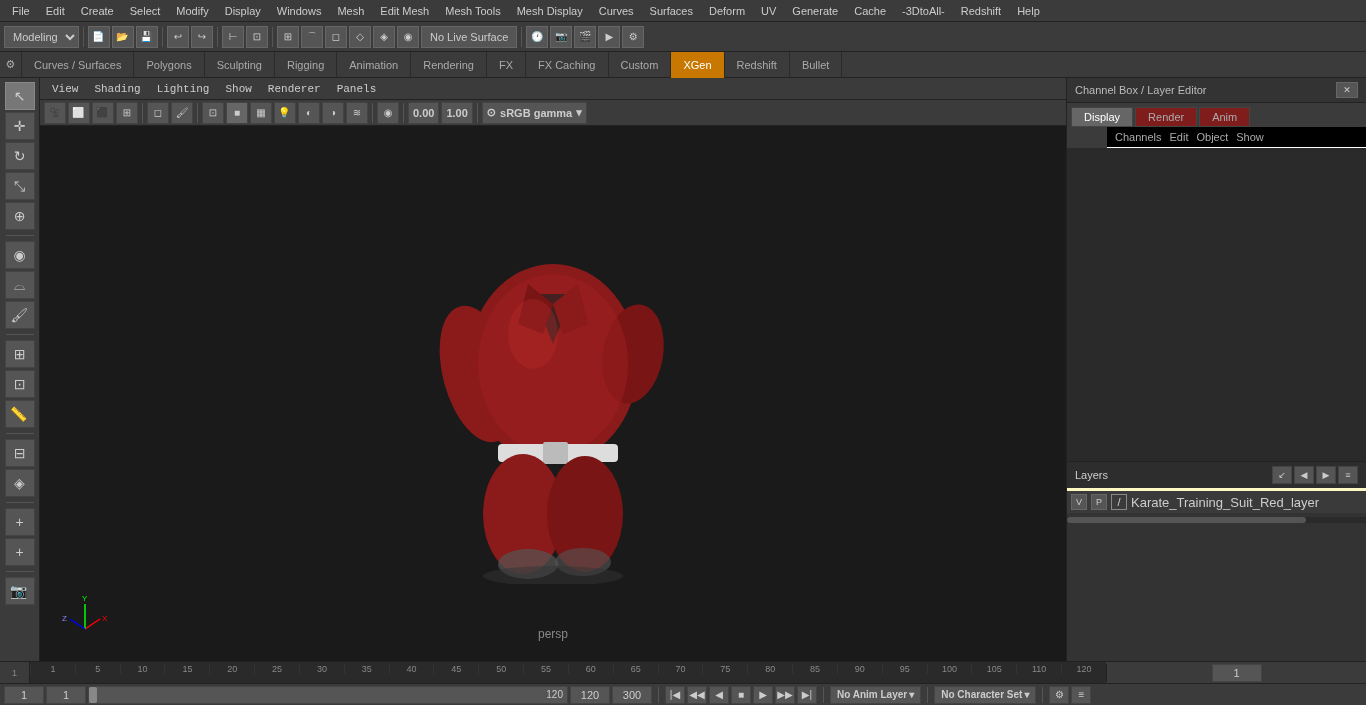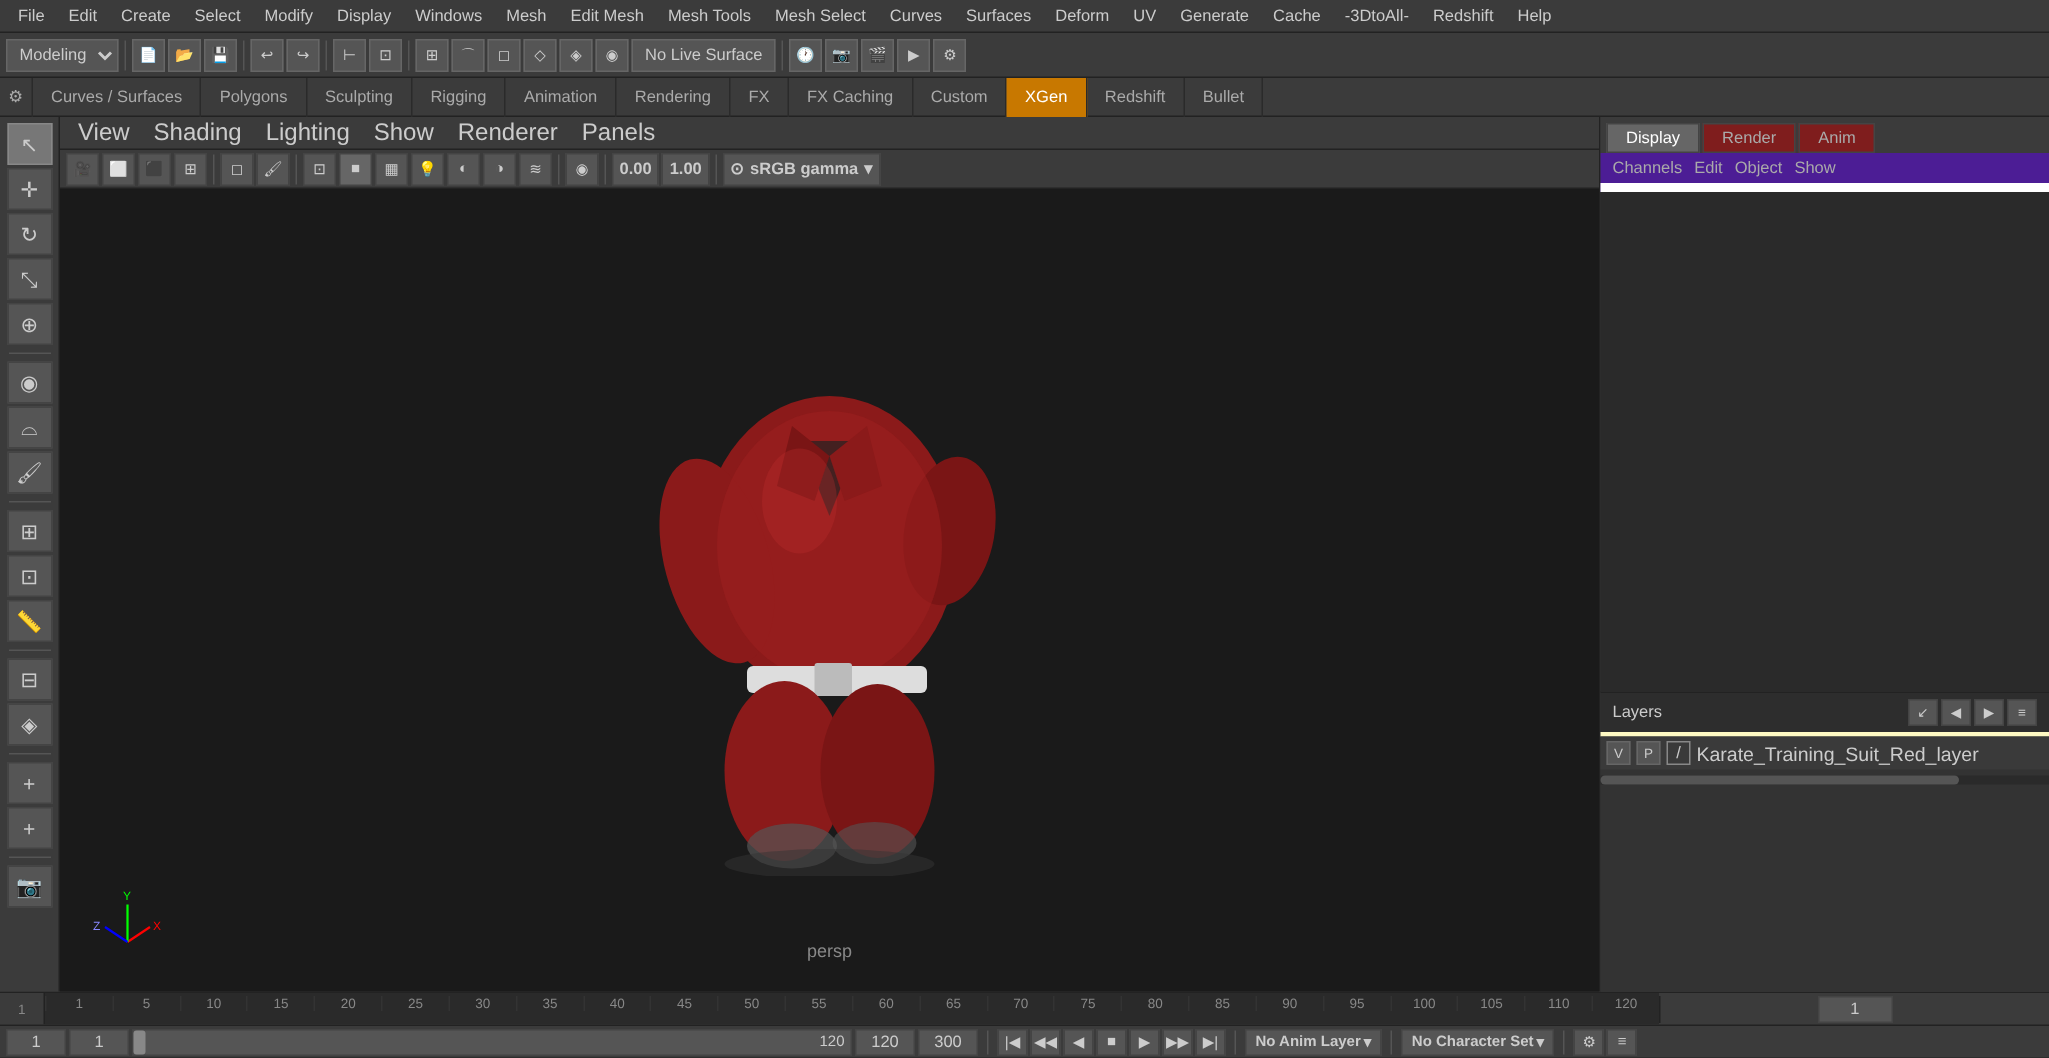--- a/index.html
+++ b/index.html
@@ -140,21 +140,22 @@
       height: 22px;
       display: flex;
       align-items: center;
       padding: 0 4px;
       border-bottom: 1px solid #222;
     }
     .vp-menu-item {
       padding: 2px 8px;
       color: #ccc;
       cursor: pointer;
-      font-size: 16px;
+      font-size: 11px;
+      font-family: Liberation Mono, monospace;
     }
     #viewport-toolbar {
       background: #3b3b3b;
       height: 26px;
       display: flex;
       align-items: center;
       padding: 0 4px;
       border-bottom: 1px solid #222;
       gap: 2px;
     }
@@ -243,22 +244,23 @@
       color: #aaa;
       cursor: pointer;
       font-size: 11px;
       border: 1px solid #444;
     }
     .cb-tab.active { background: #666; color: #fff; }
     #channel-box-menu {
       display: flex;
       gap: 8px;
       padding: 4px 8px;
-      background: #4c1d95;
-      border-bottom: 6px solid #ffffff;
+      background: #000000;
+      border-bottom: 1px solid #ffffff;
+      margin-left: 40px;
     }
     .cb-menu-item {
       color: #aaa;
       cursor: pointer;
       font-size: 11px;
     }
     .layers-btn {
       width: 20px;
       height: 18px;
       background: #555;
@@ -384,21 +386,21 @@
   <div class="menu-item">File</div>
   <div class="menu-item">Edit</div>
   <div class="menu-item">Create</div>
   <div class="menu-item">Select</div>
   <div class="menu-item">Modify</div>
   <div class="menu-item">Display</div>
   <div class="menu-item">Windows</div>
   <div class="menu-item">Mesh</div>
   <div class="menu-item">Edit Mesh</div>
   <div class="menu-item">Mesh Tools</div>
-  <div class="menu-item">Mesh Select</div>
+  <div class="menu-item">Mesh Display</div>
   <div class="menu-item">Curves</div>
   <div class="menu-item">Surfaces</div>
   <div class="menu-item">Deform</div>
   <div class="menu-item">UV</div>
   <div class="menu-item">Generate</div>
   <div class="menu-item">Cache</div>
   <div class="menu-item">-3DtoAll-</div>
   <div class="menu-item">Redshift</div>
   <div class="menu-item">Help</div>
 </div>
@@ -564,20 +566,26 @@
           <line x1="25" y1="40" x2="10" y2="30" stroke="#00f" stroke-width="1.5"></line>
           <text x="2" y="32" fill="#88f" font-size="8">Z</text>
         </svg>
       </div>
 
       <div id="viewport-label">persp</div>
     </div>
   </div>
 
   <div id="right-panel">
+    <div id="channel-box-header">
+      <span>Channel Box / Layer Editor</span>
+      <div style="display:flex;gap:4px;">
+        <div class="toolbar-btn" style="width:16px;height:16px;font-size:9px;">✕</div>
+      </div>
+    </div>
     <div id="channel-box-tabs">
       <div class="cb-tab active">Display</div>
       <div class="cb-tab">Render</div>
       <div class="cb-tab">Anim</div>
     </div>
     <div id="channel-box-menu">
       <div class="cb-menu-item">Channels</div>
       <div class="cb-menu-item">Edit</div>
       <div class="cb-menu-item">Object</div>
       <div class="cb-menu-item">Show</div>

